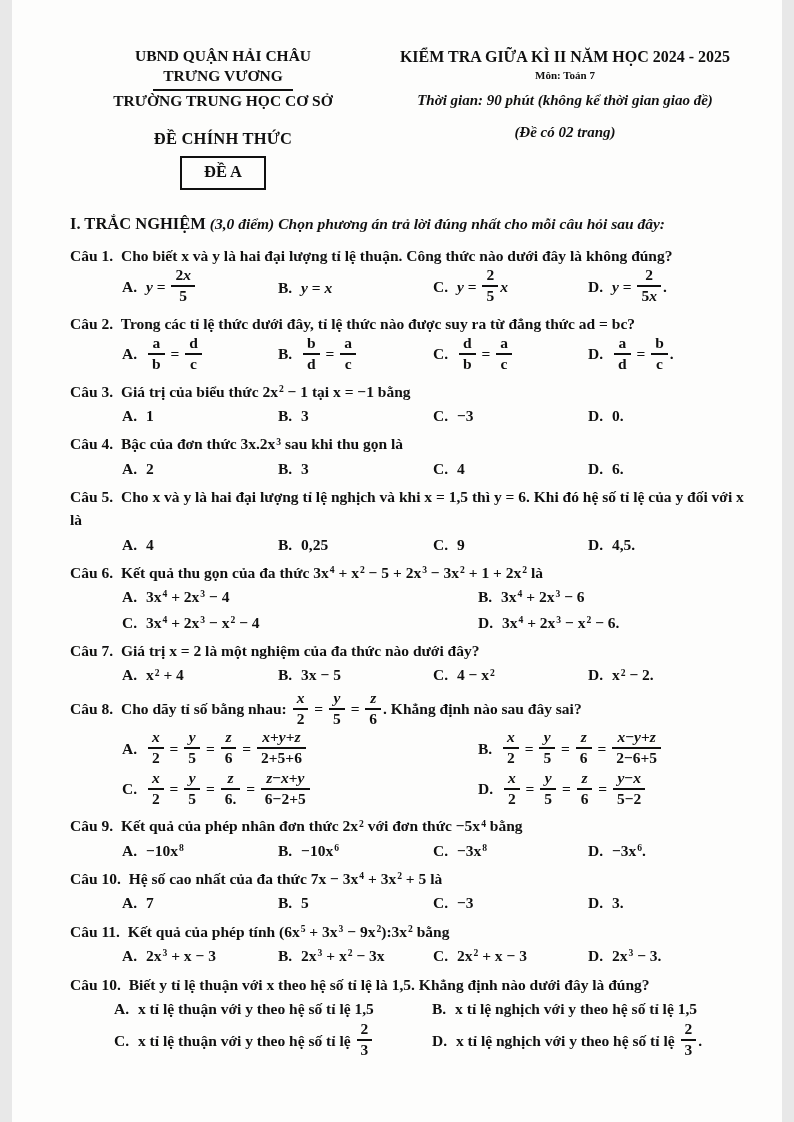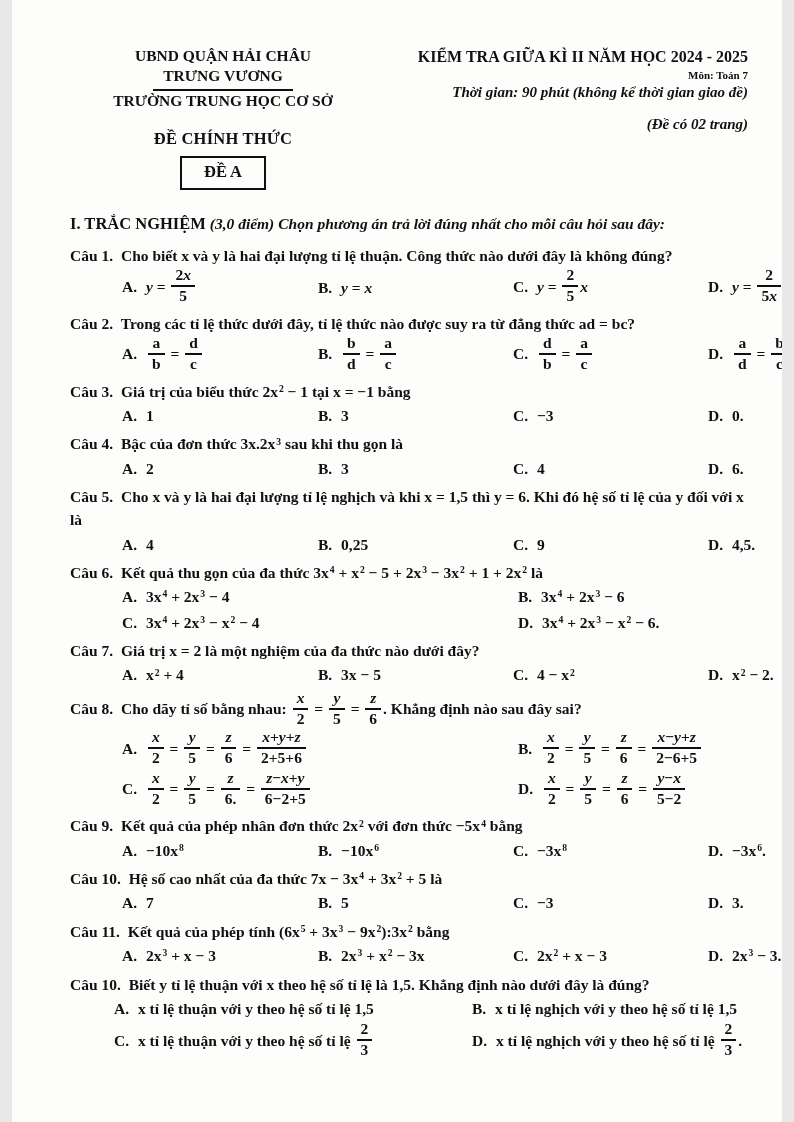--- a/index.html
+++ b/index.html
@@ -7,39 +7,39 @@
   .page {
     width:770px; height:1122px; margin:0 auto; overflow:hidden;
     background:#fdfdfc; color:#101010;
     font-family:"Liberation Serif","DejaVu Serif",serif;
     font-weight:bold; font-size:15.5px; line-height:1.45;
     padding:46px 34px 10px 58px;
   }
   
   .hdr { display:flex; }
   .hdr-left  { width:306px; text-align:center; flex:none; }
-  .hdr-right { flex:1; text-align:right; padding-left:6px; }
+  .hdr-right { flex:1; text-align:center; padding-left:6px; }
   .org-line  { font-size:15.5px; line-height:1.3; }
   .org-name  { display:inline-block; border-bottom:2px solid #101010; padding:0 10px 3px; line-height:1.3; }
   .exam-label{ margin-top:16px; font-size:16.5px; letter-spacing:.2px; }
   .exam-code { display:inline-block; border:2.5px solid #101010; padding:2px 22px 4px; margin-top:5px; font-size:16.5px; }
   .title-1   { font-size:16px; line-height:1.35; }
   .title-2   { font-size:11px; line-height:1.35; }
-  .title-3   { font-style:italic; font-size:15px; line-height:1.45; }
+  .title-3   { font-style:italic; font-size:15px; line-height:1.45;margin-top:8px; }
   .pages-note{ font-style:italic; font-size:15px; margin-top:10px; }
   
   .section { margin-top:22px; font-size:15.5px; }
   .sec-label { font-size:16.5px; }
   .sec-points, .sec-instr { font-style:italic; }
   
   #questions { margin-top:8px; }
   .question { margin-top:5px; }
   .stem { line-height:1.5; }
   .qlabel { margin-right:4px; }
-  .opts { margin:2px 0 3px; display:grid; align-items:center;gap:40px; }
+  .opts { margin:2px 0 3px; display:grid; align-items:center; }
   .row4   { grid-template-columns:156px 155px 155px 1fr; padding-left:52px; }
   .grid2  { grid-template-columns:356px 1fr; padding-left:52px; row-gap:3px; }
   .grid2w { grid-template-columns:318px 1fr; padding-left:44px; row-gap:3px; }
   .opt { white-space:nowrap; }
   .olabel { margin-right:5px; }
   
   sup { font-size:.62em; font-weight:inherit; vertical-align:baseline; position:relative; top:-.5em; margin-left:1px; }
   .frac { display:inline-flex; flex-direction:column; text-align:center;
           vertical-align:middle; margin:0 2px; line-height:1.08; position:relative; top:-2px; }
   .frac .num { display:block; border-bottom:2px solid #101010; padding:0 4px 1px; }

